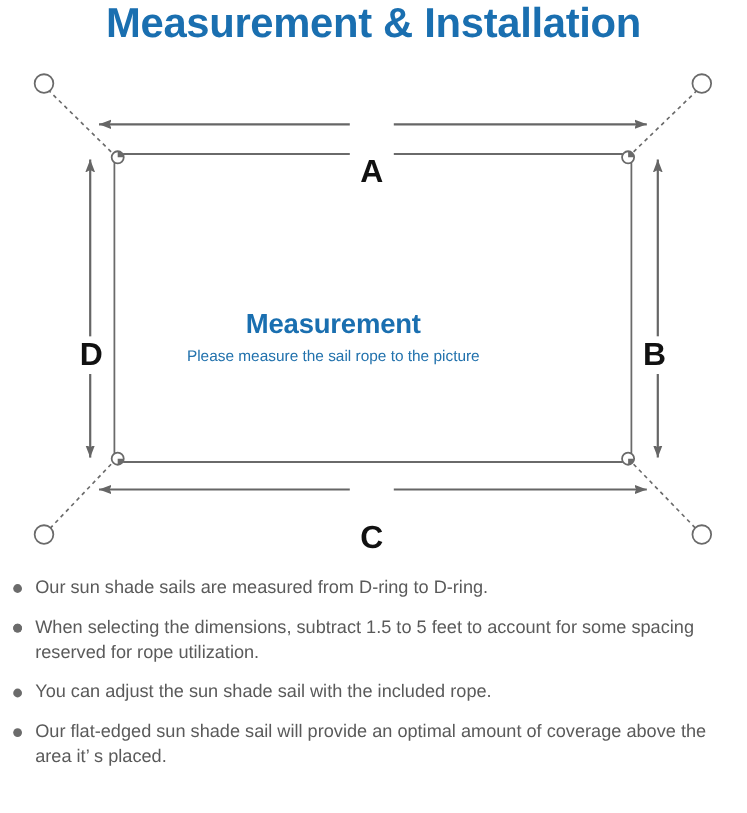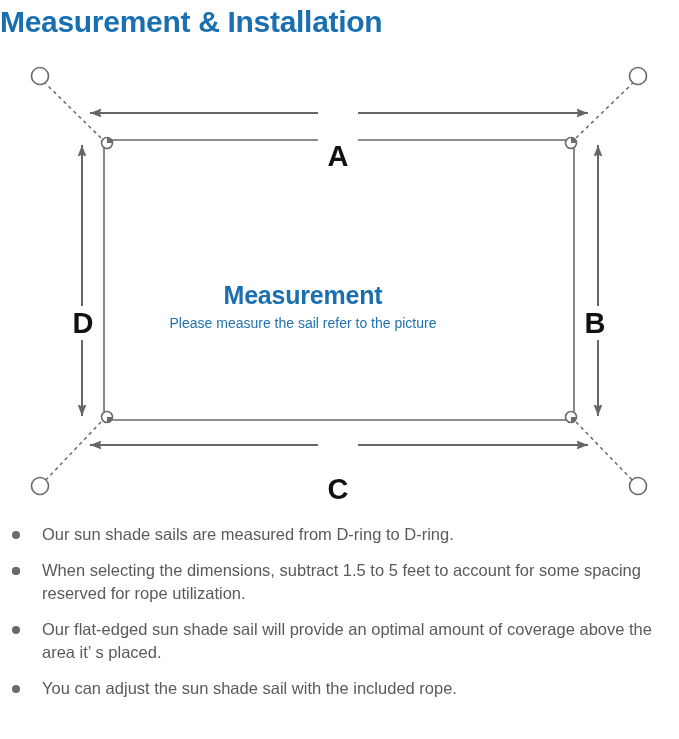--- a/index.html
+++ b/index.html
@@ -15,21 +15,22 @@
     overflow: hidden;
   }
 
   #page-title {
     position: absolute;
     left: 0;
     top: 0;
     width: 679px;
     height: 44px;
     line-height: 44px;
-    font-size: 30px;
+    text-align: center;
+    font-size: 38px;
     font-weight: bold;
     letter-spacing: -0.3px;
     color: #1a6fb0;
     white-space: nowrap;
   }
 
   #diagram {
     position: absolute;
     left: 0;
     top: 44px;
@@ -81,21 +82,21 @@
     position: absolute;
     left: 0;
     top: 523px;
     width: 679px;
     padding: 0;
     margin: 0;
     list-style: none;
   }
   #bullets li {
     position: relative;
-    padding-left: 42px;
+    padding-left: 32px;
     padding-right: 6px;
     margin-bottom: 13px;
     font-size: 16.5px;
     line-height: 23px;
     color: #5a5a5a;
   }
   #bullets li .bullet-dot {
     position: absolute;
     left: 12px;
     top: 8px;
@@ -166,21 +167,21 @@
     </g>
 
     <g stroke="#666666" stroke-width="2">
       <line x1="598" y1="262" x2="598" y2="101" marker-end="url(#arrR)"></line>
       <line x1="598" y1="296" x2="598" y2="372" marker-end="url(#arrR)"></line>
     </g>
   </svg>
 
   <div class="center-block">
     <div class="center-title">Measurement</div>
-    <div class="center-sub">Please measure the sail refer to the picture</div>
+    <div class="center-sub">Please measure the sail rope to the picture</div>
   </div>
 
   <div class="dim-letter" id="dim-a">A</div>
   <div class="dim-letter" id="dim-b">B</div>
   <div class="dim-letter" id="dim-c">C</div>
   <div class="dim-letter" id="dim-d">D</div>
 </div>
 
 <ul id="bullets">
   <li>
@@ -189,19 +190,19 @@
   </li>
   <li>
     <span class="bullet-dot"></span>
   </li>
   <li>
     <span class="bullet-dot"></span>
     <span>When selecting the dimensions, subtract 1.5 to 5 feet to account for some spacing reserved for rope utilization.</span>
   </li>
   <li>
     <span class="bullet-dot"></span>
+    <span>You can adjust the sun shade sail with the included rope.</span>
+  </li>
+  <li>
+    <span class="bullet-dot"></span>
     <span>Our flat-edged sun shade sail will provide an optimal amount of coverage above the area it’ s placed.</span>
   </li>
-  <li>
-    <span class="bullet-dot"></span>
-    <span>You can adjust the sun shade sail with the included rope.</span>
-  </li>
 </ul>
 
 </body></html>

